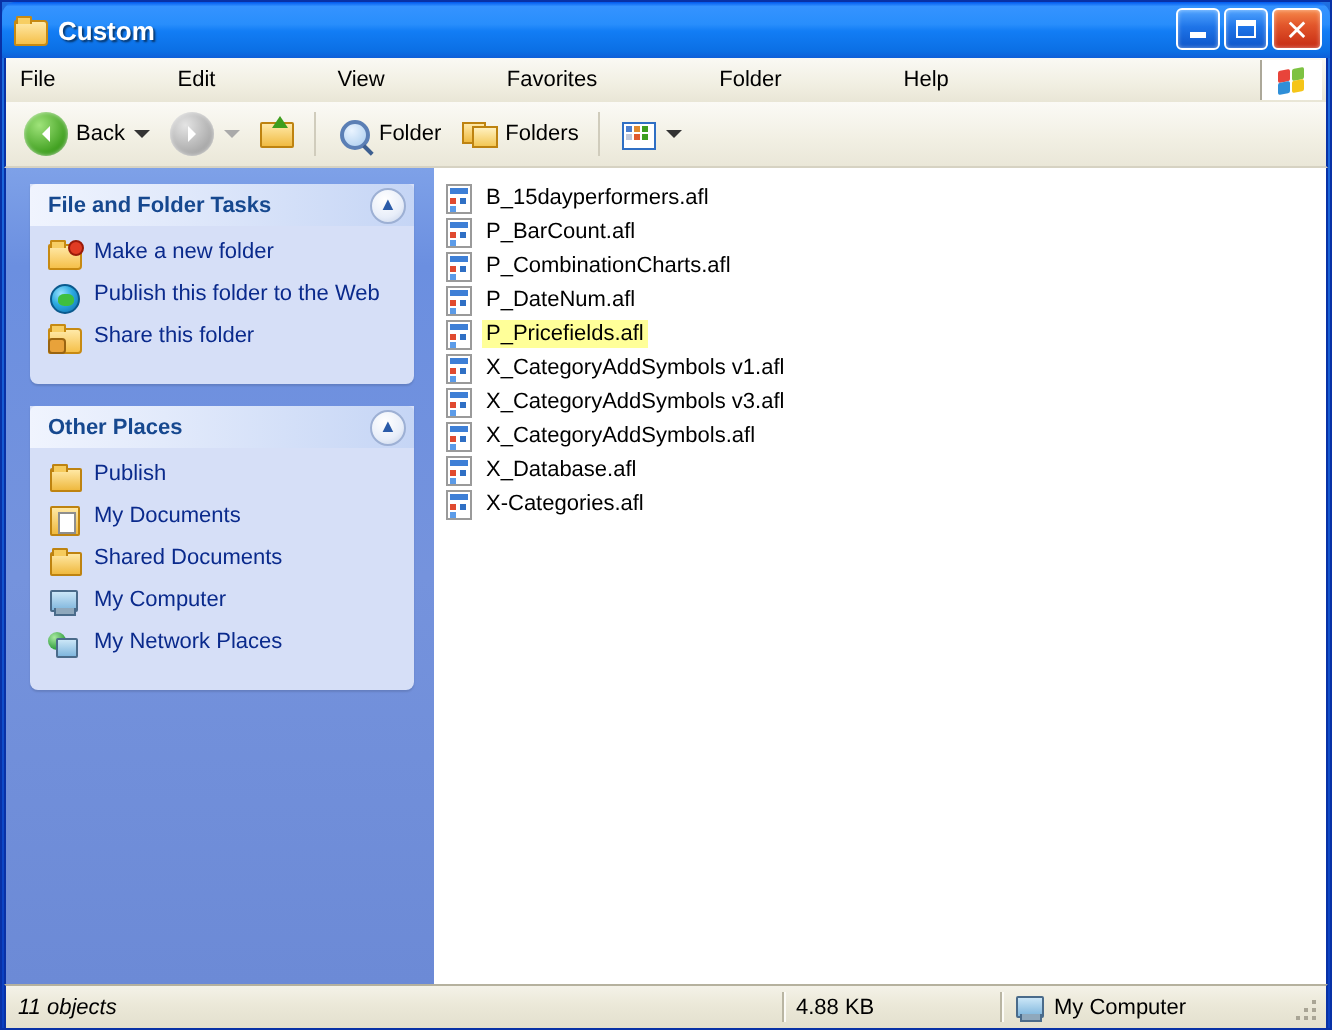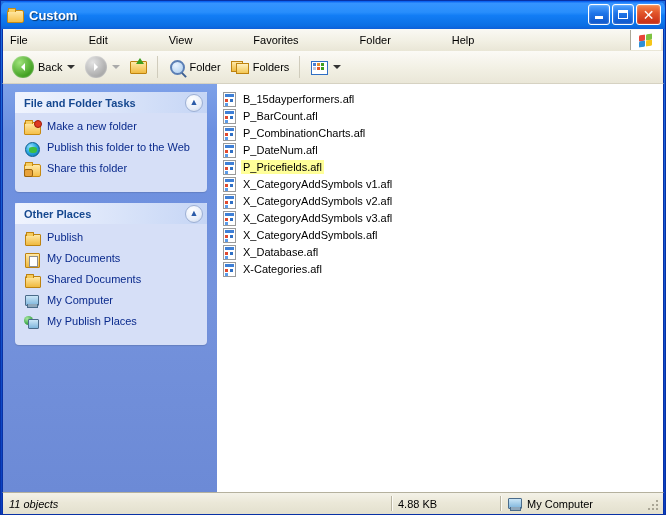--- a/index.html
+++ b/index.html
@@ -360,21 +360,21 @@
             </span>
             <span class="ptxt">My Computer</span>
           </div>
           <div class="plink">
             <span class="ico">
               <span class="net-ico">
                   <span class="g"></span>
                   <span class="s"></span>
                 </span>
             </span>
-            <span class="ptxt">My Publish Places</span>
+            <span class="ptxt">My Network Places</span>
           </div>
         </div>
       </div>
 
 
     </div>
 
     <div id="filelist">
 
       <div class="frow">
@@ -405,26 +405,20 @@
         <span class="ficon">
             <span class="doc-ico"></span>
           </span>
         <span class="fname">P_Pricefields.afl</span>
       </div>
       <div class="frow">
         <span class="ficon">
             <span class="doc-ico"></span>
           </span>
         <span class="fname">X_CategoryAddSymbols v1.afl</span>
-      </div>
-      <div class="frow">
-        <span class="ficon">
-            <span class="doc-ico"></span>
-          </span>
-        <span class="fname">X_CategoryAddSymbols v2.afl</span>
       </div>
       <div class="frow">
         <span class="ficon">
             <span class="doc-ico"></span>
           </span>
         <span class="fname">X_CategoryAddSymbols v3.afl</span>
       </div>
       <div class="frow">
         <span class="ficon">
             <span class="doc-ico"></span>

